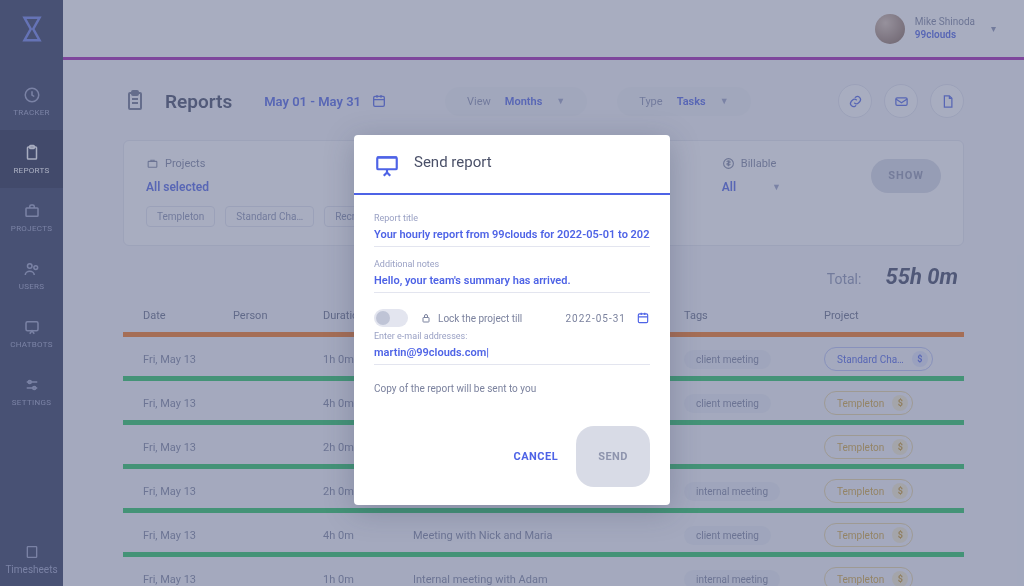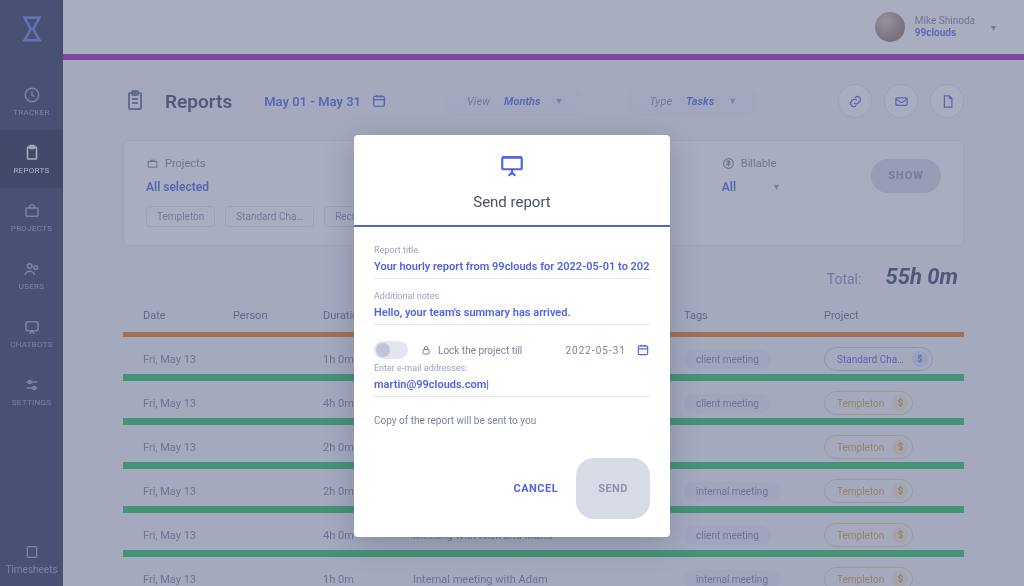--- a/index.html
+++ b/index.html
@@ -9,37 +9,37 @@
   .sidebar { position: absolute; left: 0; top: 0; width: 63px; height: 586px; background: #2c3457; display: flex; flex-direction: column; align-items: center; z-index: 2; }
   .sidebar .logo { margin-top: 14px; width: 30px; height: 30px; }
   .sidebar .nav { margin-top: 28px; display: flex; flex-direction: column; align-items: center; width: 100%; }
   .sidebar .nav-item { width: 100%; height: 58px; display: flex; flex-direction: column; align-items: center; justify-content: center; font-size: 8px; color: #9aa1c4; cursor: pointer; }
   .sidebar .nav-item.active { background: #1e2544; color: #fff; }
   .sidebar .nav-item svg { width: 18px; height: 18px; margin-bottom: 4px; }
   .sidebar .nav-item span { letter-spacing: 0.3px; }
   .sidebar .bottom-item { margin-top: auto; width: 100%; height: 54px; display:flex; flex-direction:column; align-items:center; justify-content:center; font-size:10px; color:#9aa1c4; }
 
   
-  .topbar { position: absolute; left: 63px; top: 0; right: 0; height: 60px; background: #fff; border-bottom: 6px solid #a21caf; display: flex; align-items: center; justify-content: flex-end; padding: 0 28px; z-index: 2; }
+  .topbar { position: absolute; left: 63px; top: 0; right: 0; height: 60px; background: #fff; border-bottom: 3px solid #a21caf; display: flex; align-items: center; justify-content: flex-end; padding: 0 28px; z-index: 2; }
   .user-block { display: flex; align-items: center; gap: 10px; }
   .avatar { width: 30px; height: 30px; border-radius: 50%; background: radial-gradient(circle at 35% 30%, #d8c1b0, #7b5b4a); }
   .user-meta { display: flex; flex-direction: column; font-size: 10px; line-height: 1.25; }
   .user-meta .u-name { color: #7b829e; }
   .user-meta .u-org  { color: #4e63e6; font-weight: 600; }
   .caret { font-size: 10px; color: #8890b0; margin-left: 6px; }
 
   
   .main { position: absolute; left: 63px; top: 60px; right: 0; bottom: 0; padding: 24px 60px 0 60px; }
   .page-header { display: flex; align-items: center; gap: 18px; }
   .page-header svg.report-ic { width: 24px; height: 24px; color: #6a718c; }
   .page-title { font-size: 19px; font-weight: 600; color: #404863; }
   .date-range { display: flex; align-items: center; gap: 10px; font-size: 13px; color: #4e63e6; font-weight: 600; margin-left: 14px; }
   .date-range svg { width: 16px; height: 16px; }
 
-  .filter-pills { display: flex; align-items: center; gap: 42px; margin-left: 40px; font-style: italic; }
+  .filter-pills { display: flex; align-items: center; gap: 30px; margin-left: 40px; }
   .pill-group { background: #f0f1f7; border-radius: 20px; padding: 8px 22px; display: flex; align-items: center; gap: 14px; font-size: 11px; color: #8890b0; }
   .pill-group .val { color: #4e63e6; font-weight: 600; }
   .pill-group .dd { font-size: 9px; color: #9aa1c4; }
 
   .icon-buttons { margin-left: auto; display: flex; gap: 12px; }
   .icon-btn { width: 34px; height: 34px; border-radius: 50%; border: 1px solid #e3e5ef; background:#fff; display: flex; align-items: center; justify-content: center; cursor: pointer; color:#4e63e6; }
   .icon-btn svg { width: 15px; height: 15px; }
 
   
   .filters-panel { margin-top: 22px; border: 1px solid #e6e8f0; border-radius: 6px; background: #fff; padding: 16px 22px 18px; }
@@ -57,34 +57,34 @@
   .chip { border:1px solid #e3e5ef; border-radius:4px; padding:4px 10px; font-size:10px; color:#8890b0; }
 
   .total-row { margin-top:18px; display:flex; justify-content:flex-end; align-items:baseline; gap:24px; padding-right:6px; }
   .total-row .t-label { font-size:14px; color:#8890b0; }
   .total-row .t-val   { font-size:22px; font-weight:700; color:#3d4460;font-style:italic; }
 
   
   .table { margin-top:10px; }
   .thead, .trow { display:grid; grid-template-columns: 90px 90px 90px 1fr 140px 120px; align-items:center; padding: 10px 20px; font-size:11px; }
   .thead { color:#636a86; font-weight:400; border-bottom:5px solid #f97316; }
-  .trow  { border-bottom:7px solid #22c55e; color:#7b829e; height:44px; }
+  .trow  { border-bottom:5px solid #22c55e; color:#7b829e; height:44px; }
   .trow .tavatar { width:26px; height:26px; border-radius:50%; background:radial-gradient(circle at 35% 30%, #d8c1b0, #7b5b4a); }
   .tag-pill { display:inline-block; border-radius:14px; padding:4px 12px; font-size:10px; background:#eceef5; color:#7b829e; }
   .proj-pill { display:inline-flex; align-items:center; gap:8px; border-radius:14px; padding:3px 4px 3px 12px; font-size:10px; border:1px solid; }
   .proj-pill .dollar { width:16px; height:16px; border-radius:50%; display:flex; align-items:center; justify-content:center; font-size:9px; font-weight:700; }
   .proj-blue { color:#4e63e6; border-color:#b8c1f5; }
   .proj-blue .dollar { background:#dfe4fb; color:#4e63e6; }
   .proj-gold { color:#d3a53a; border-color:#e9d49c; }
   .proj-gold .dollar { background:#f7edcf; color:#c9982a; }
 
   
   .overlay { position:absolute; inset:0; background:rgba(96,105,140,0.55); z-index:5; }
   .modal { position:absolute; left:354px; top:135px; width:316px; background:#fff; border-radius:4px; box-shadow:0 6px 30px rgba(40,46,80,.25); z-index:6; padding-bottom:18px; }
-  .modal-hd { display:flex; align-items:center; gap:14px; padding:18px 20px 14px; border-bottom:2px solid #4e63e6;flex-direction:column; }
+  .modal-hd { display:flex; align-items:flex-start; gap:14px; padding:18px 20px 14px; border-bottom:2px solid #4e63e6; }
   .modal-hd svg { width:26px; height:26px; color:#4e63e6; }
   .modal-hd .m-title { font-size:15px; color:#4a5068; }
   .modal-body { padding: 12px 20px 0; font-size:11px; }
   .m-label { font-size:9px; color:#9aa1c4; margin-top:6px; }
   .m-input { width:100%; border:none; border-bottom:1px solid #e3e5ef; padding:5px 0; font-size:11px; color:#4e63e6; font-weight:600; outline:none; background:transparent; }
   .m-input::placeholder { color:#4e63e6; font-weight:600; }
   .lock-row { display:flex; align-items:center; gap:12px; margin-top:16px; }
   .toggle { width:34px; height:18px; background:#e3e5ef; border-radius:10px; position:relative; }
   .toggle::after { content:""; position:absolute; left:2px; top:2px; width:14px; height:14px; border-radius:50%; background:#bfc4d6; }
   .lock-label { font-size:10px; color:#7b829e; display:flex; align-items:center; gap:6px; }

